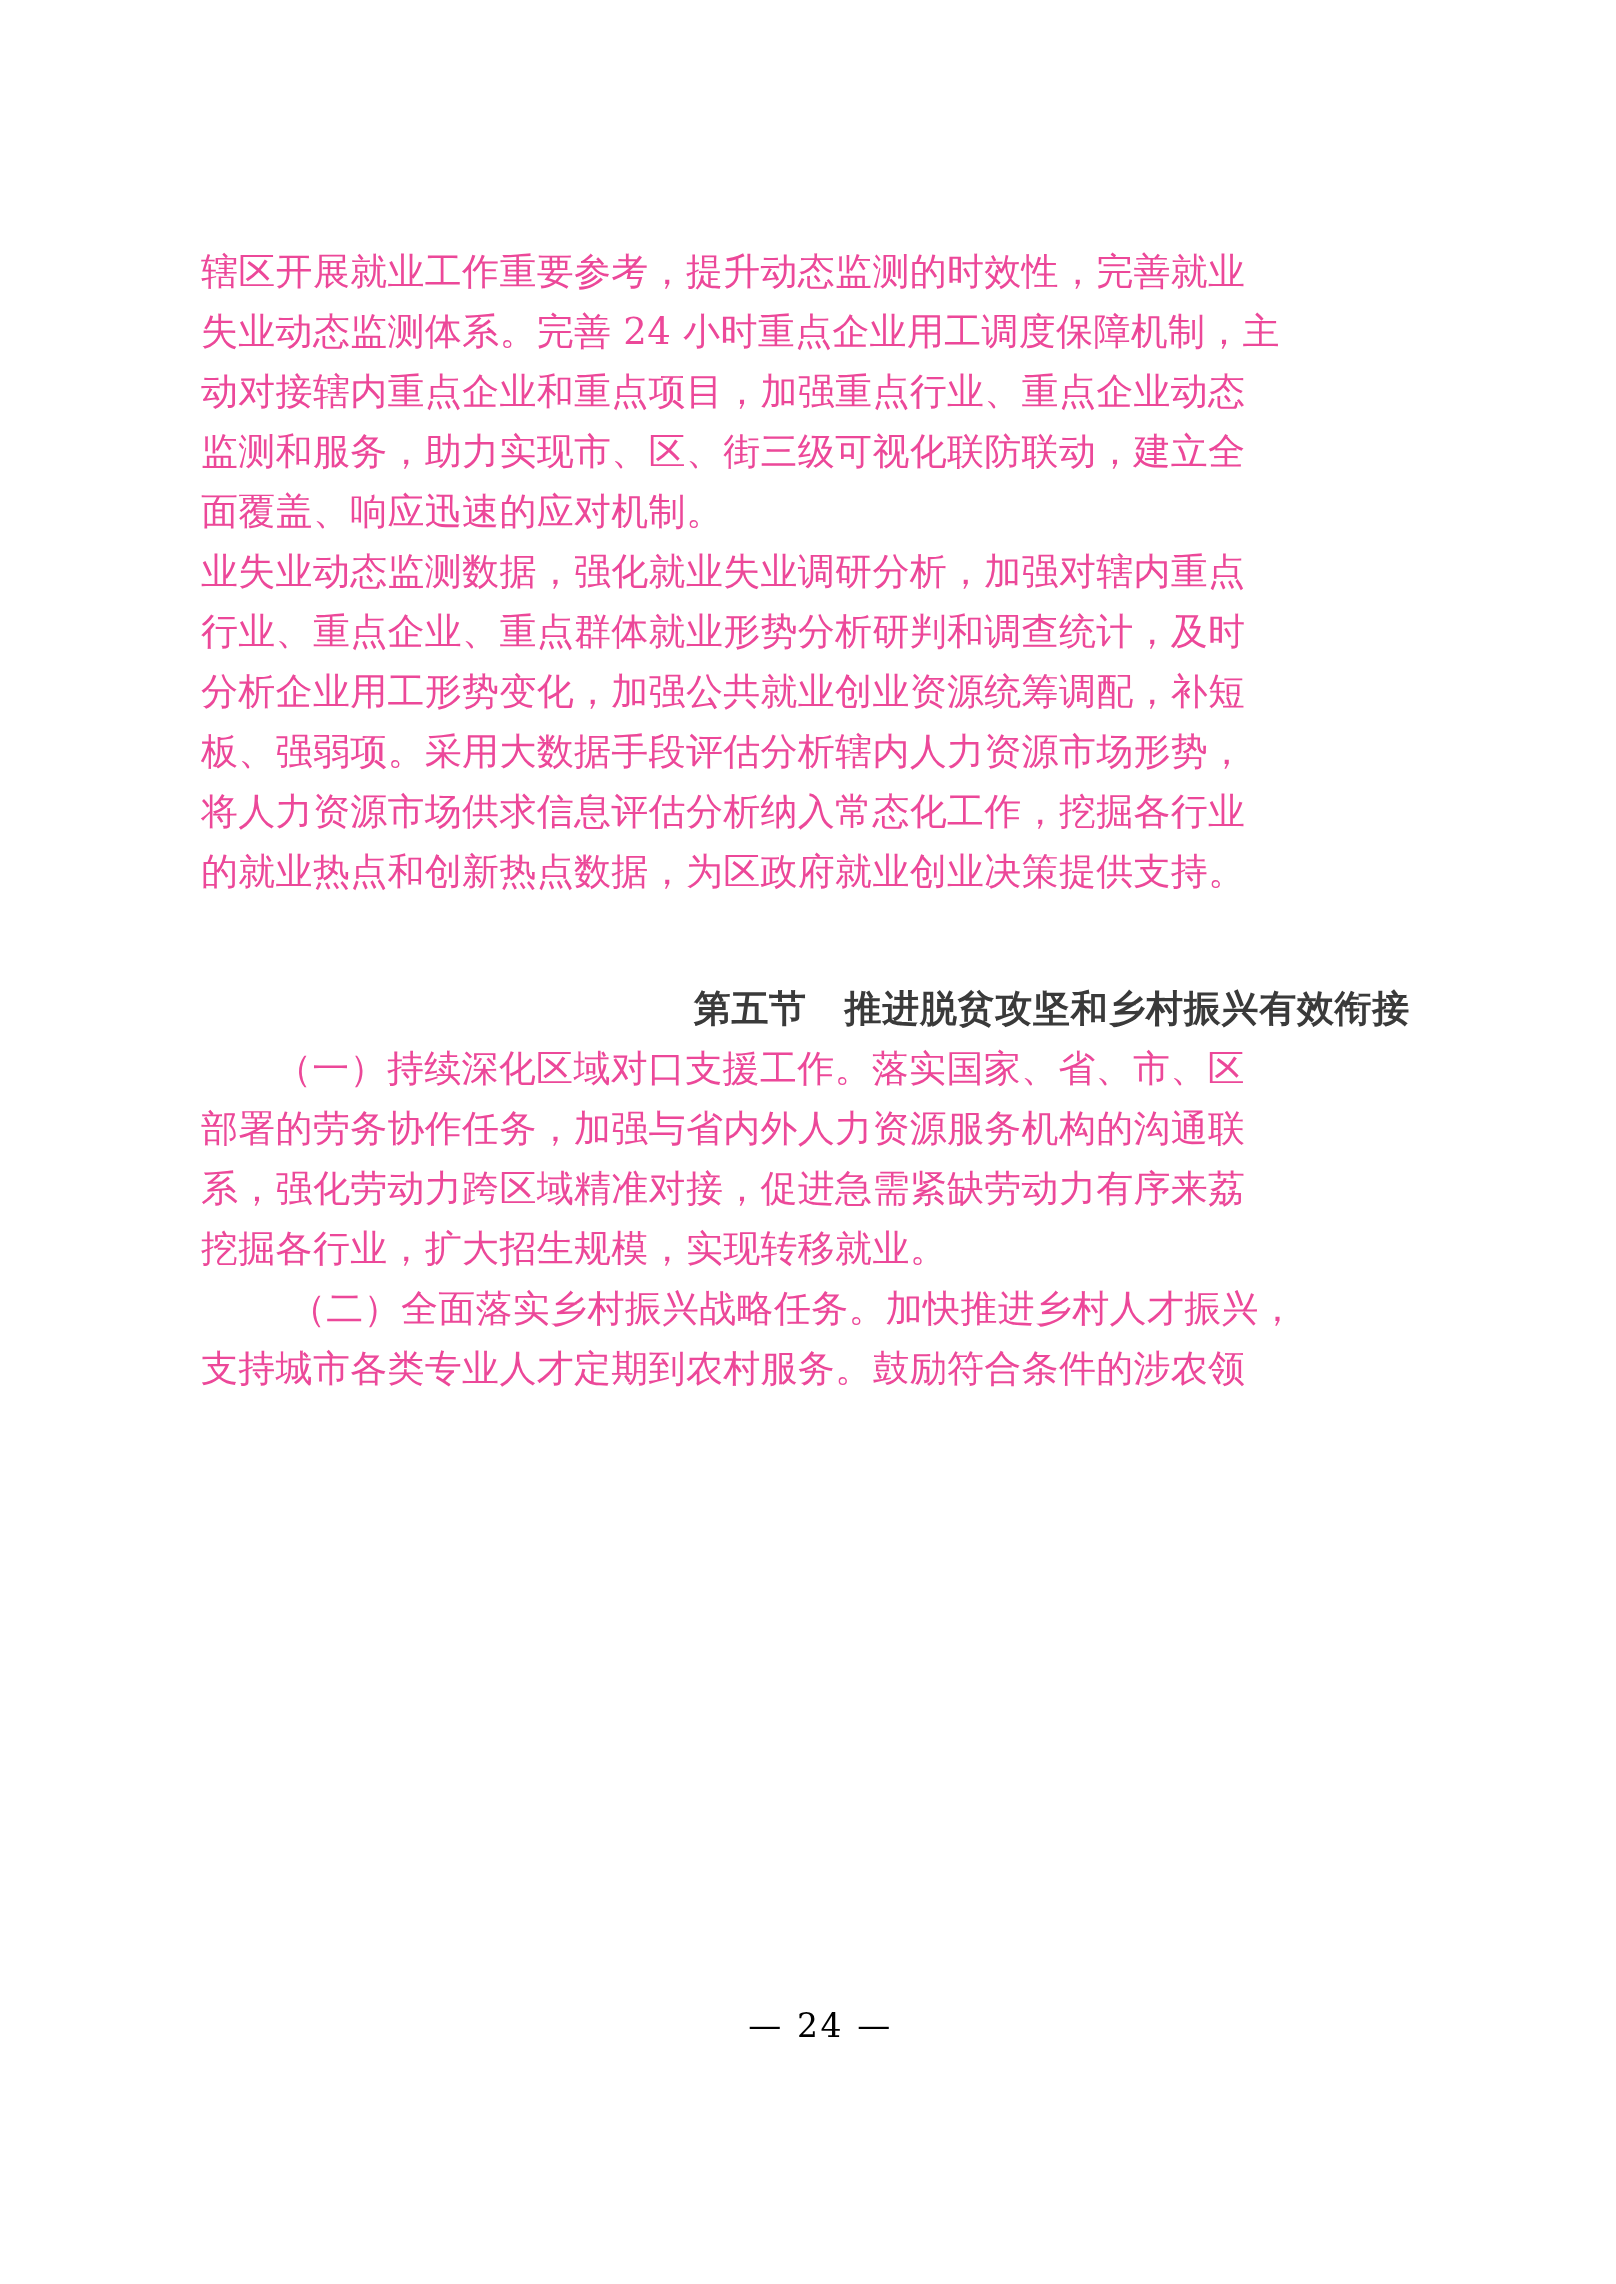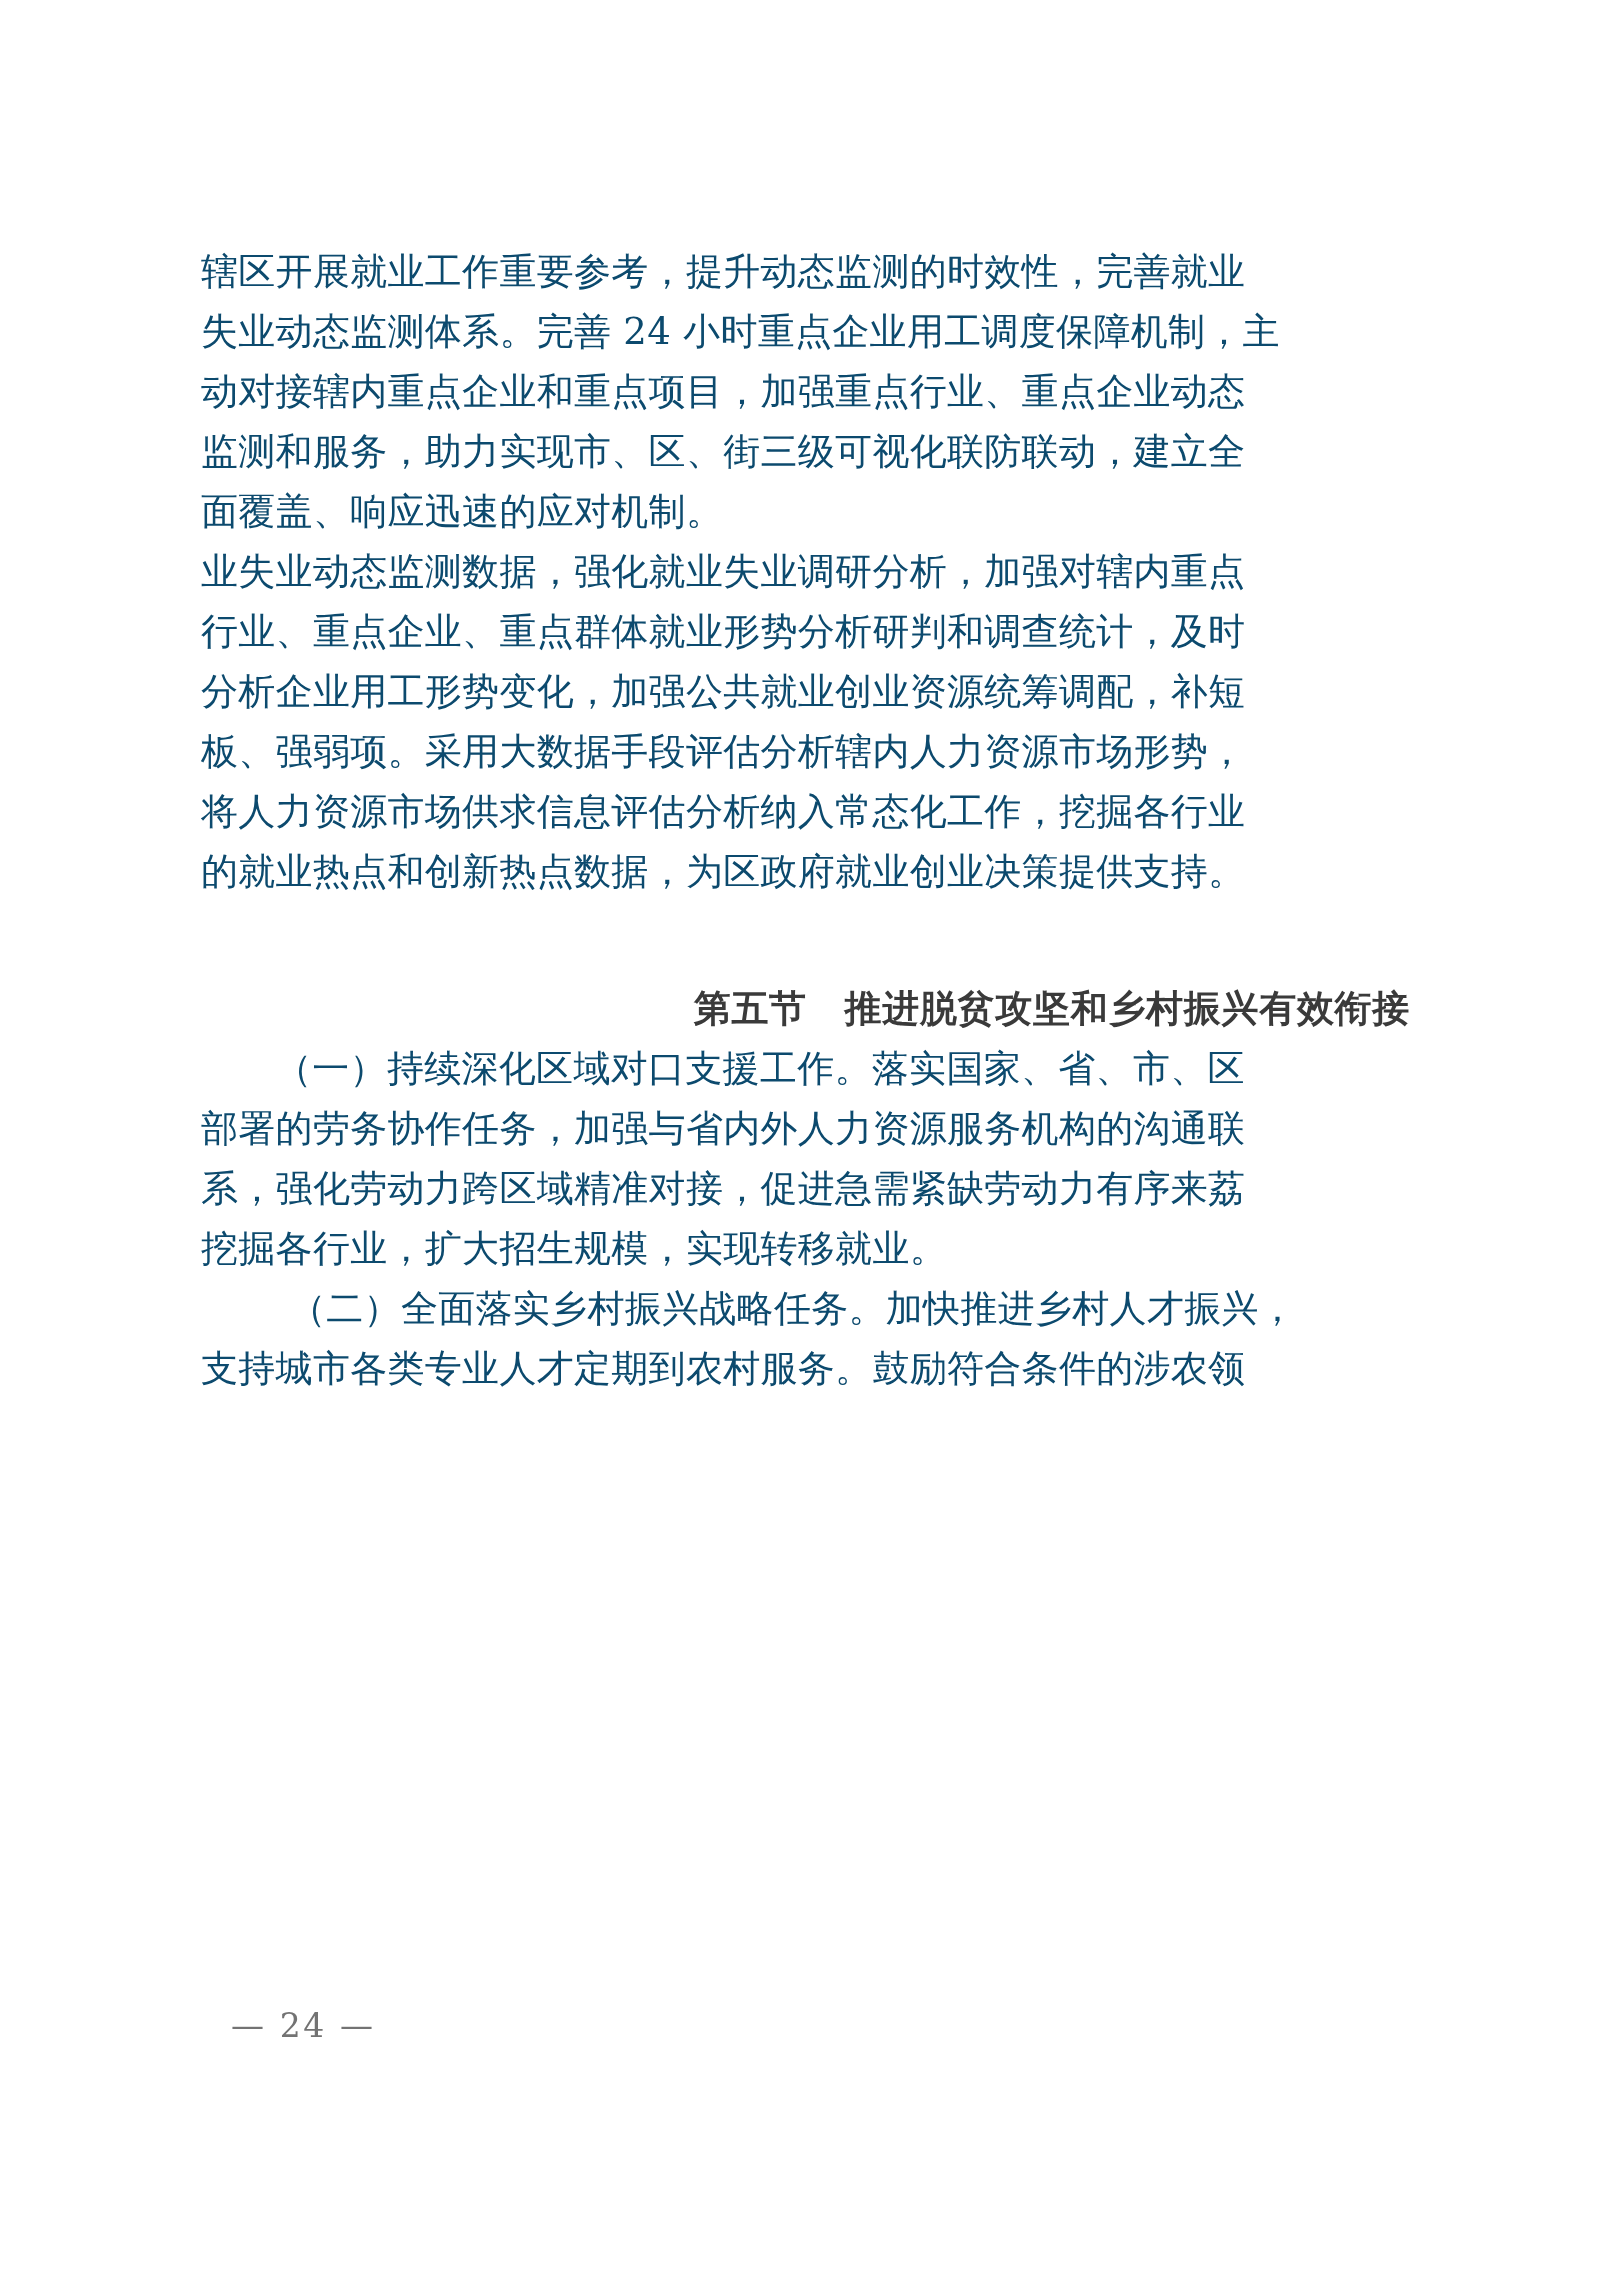--- a/index.html
+++ b/index.html
@@ -25,21 +25,21 @@
   .text-block {
     position: absolute;
     left: 201px;
     top: 242px;
     width: 1209px;
   }
 
   
   .para {
     margin: 0;
-    color: #0c4a6e;
+    color: #ec4899;
     font-family: "DejaVu Serif", "Liberation Serif", serif;
     font-size: 37px;
     line-height: 60px;
     letter-spacing: 0.3px;
     text-align: justify;
     text-justify: inter-character;
     font-weight: 400;
     -webkit-font-smoothing: antialiased;
   }
   
@@ -71,26 +71,26 @@
 
   
   .footer {
     position: absolute;
     left: 201px;
     top: 2006px;
     width: 1209px;
   }
   .page-number {
     margin: 0;
-    color: #737373;
+    color: #000000;
     font-family: "DejaVu Serif", "Liberation Serif", serif;
     font-size: 33px;
     line-height: 39px;
     letter-spacing: 2.6px;
-    text-align: left;
+    text-align: center;
     padding-left: 30px;
     white-space: pre;
   }
 </style>
 </head>
 <body>
 
 <div class="page">
 
   <div class="text-block">

